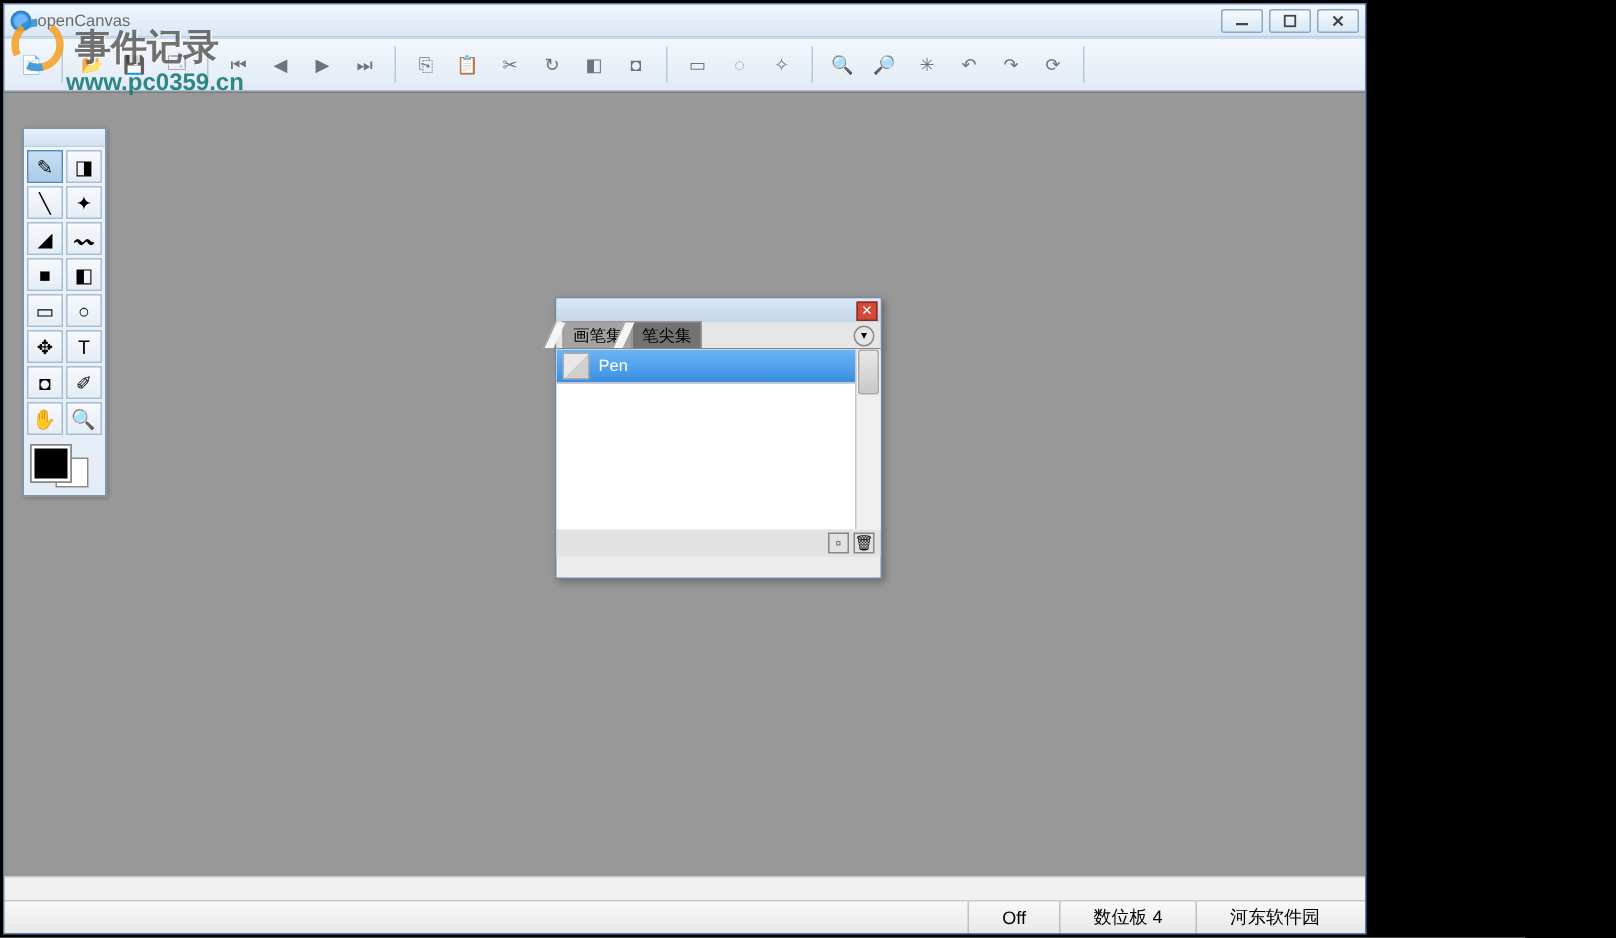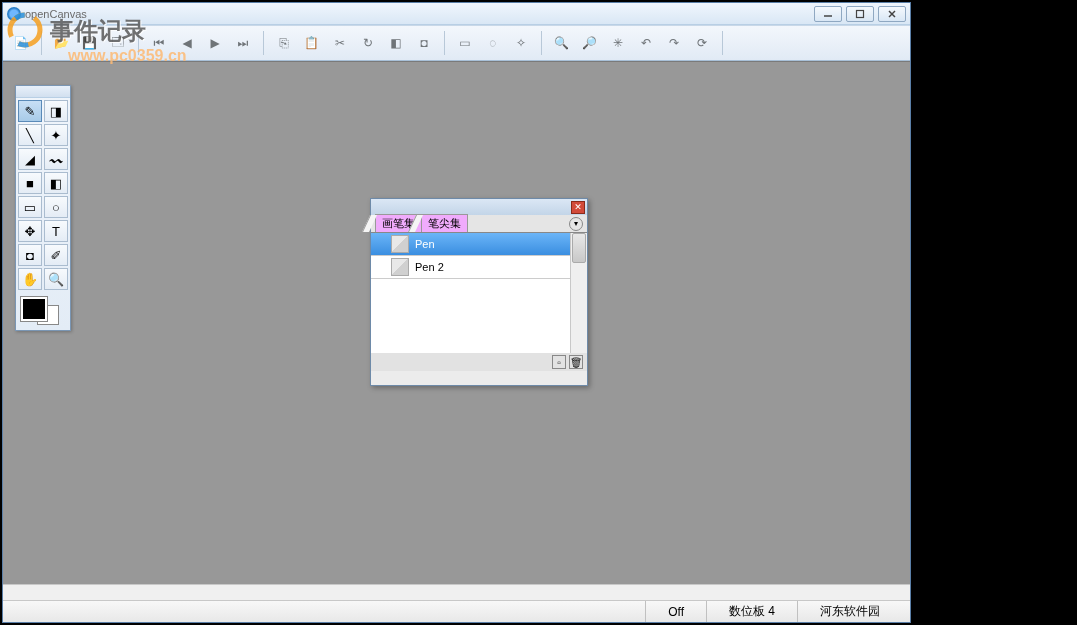--- a/index.html
+++ b/index.html
@@ -181,36 +181,36 @@
   align-items: flex-end;
   background: #e5e5e5;
   border-bottom: 1px solid #888;
   padding-left: 4px;
 }
 .bp-tab {
   padding: 1px 6px;
   font-size: 11px;
   border: 1px solid #999;
   border-bottom: none;
-  background: #f0abfc;
+  background: #737373;
   margin-right: -1px;
   cursor: pointer;
   position: relative;
 }
 .bp-tab::before {
   content: '';
   position: absolute;
   left: -6px; top: 0; bottom: 0;
   width: 6px;
   border-left: 1px solid #999;
   transform: skewX(-25deg);
   transform-origin: top right;
   background: #f5f5f5;
 }
-.bp-tab.active { background: #f0abfc; }
+.bp-tab.active { background: #a3a3a3; }
 .bp-menu {
   margin-left: auto;
   margin-right: 4px;
   width: 14px; height: 14px;
   border: 1px solid #888;
   border-radius: 50%;
   display: flex;
   align-items: center;
   justify-content: center;
   font-size: 8px;
@@ -222,21 +222,21 @@
   height: 120px;
   overflow: hidden;
   display: flex;
 }
 .bp-items { flex: 1; }
 .bp-item {
   height: 23px;
   border-bottom: 1px solid #ccc;
   display: flex;
   align-items: center;
-  padding-left: 20px;
+  padding-left: 4px;
   font-size: 11px;
   cursor: pointer;
 }
 .bp-item.sel {
   background: linear-gradient(#6bb5f8, #3a8ee0);
   color: #fff;
 }
 .bp-item .bicon {
   width: 18px; height: 18px;
   margin-right: 6px;
@@ -310,22 +310,22 @@
 .watermark .line1 {
   font-size: 24px;
   font-weight: bold;
   color: #5a5a5a;
   text-shadow: 1px 1px 0 #fff;
   margin-left: 50px;
   margin-top: -38px;
 }
 .watermark .line2 {
   font-size: 16px;
-  color: #fdba74;
-  margin-left: 68px;
+  color: #0f766e;
+  margin-left: 44px;
   font-weight: bold;
 }
 </style>
 </head>
 <body>
 
 <div class="window">
 
   <div class="titlebar">
     <div class="logo"></div>
@@ -418,24 +418,20 @@
         <div class="bp-tab active">画笔集</div>
         <div class="bp-tab">笔尖集</div>
         <div class="bp-menu">▾</div>
       </div>
       <div class="bp-list">
         <div class="bp-items" id="bpitems">
             <div class="bp-item sel">
               <div class="bicon"></div>
               <span>Pen</span>
             </div>
-            <div class="bp-item">
-              <div class="bicon"></div>
-              <span>Pen 2</span>
-            </div>
           </div>
         <div class="bp-scroll">
           <div class="thumb"></div>
         </div>
       </div>
       <div class="bp-footer">
         <div class="bp-fbtn">▫</div>
         <div class="bp-fbtn">🗑</div>
       </div>
     </div>

